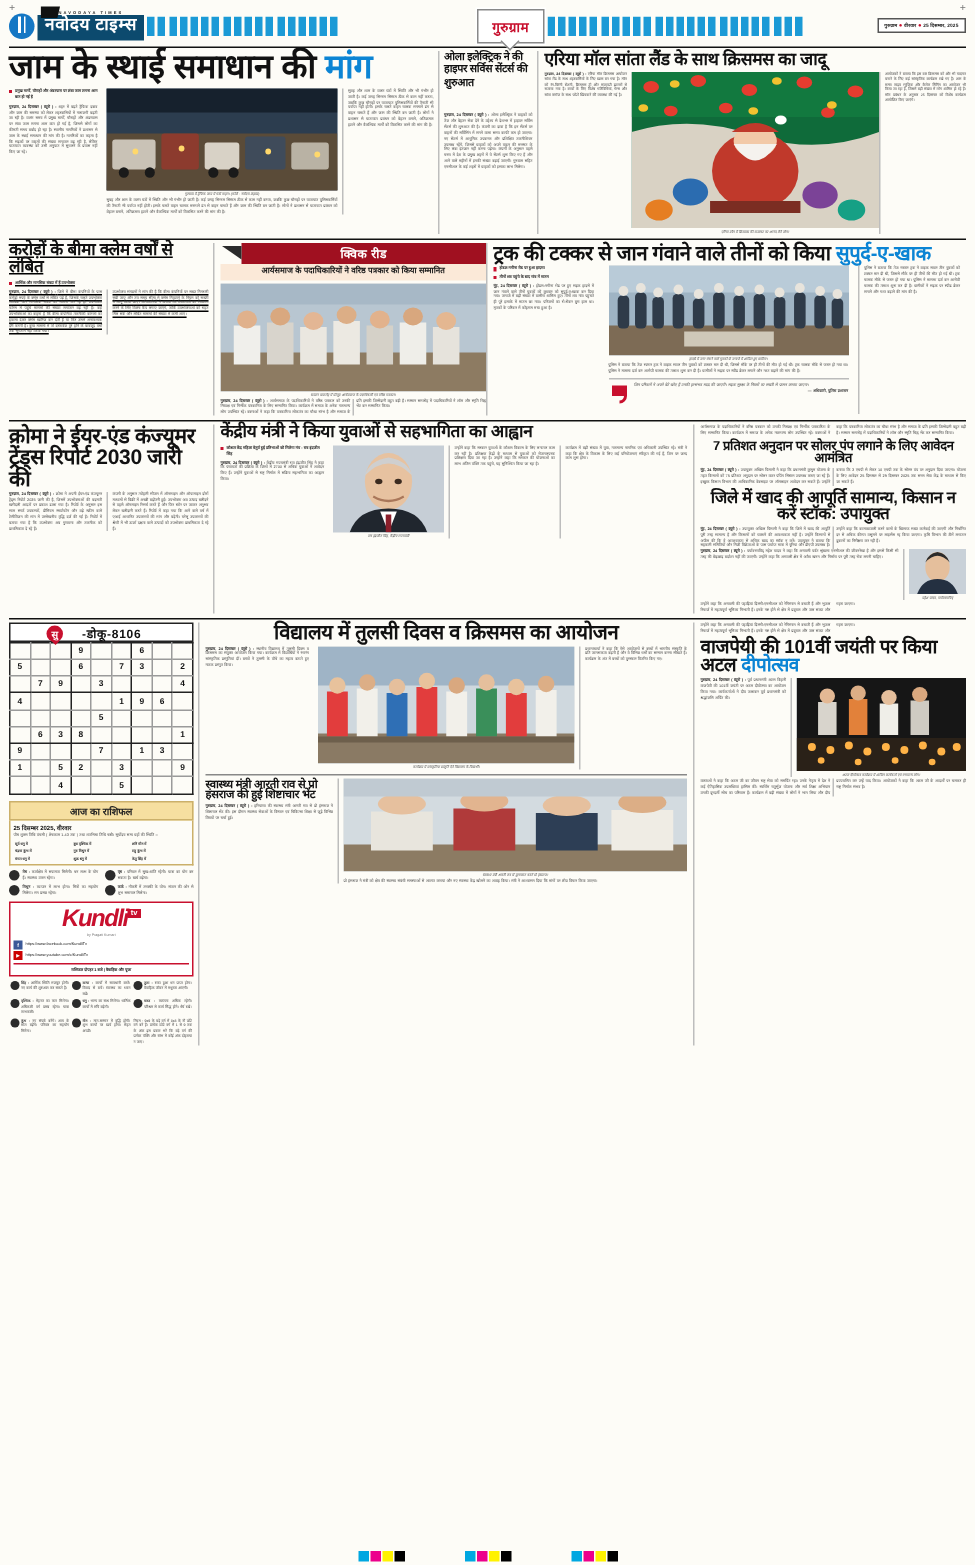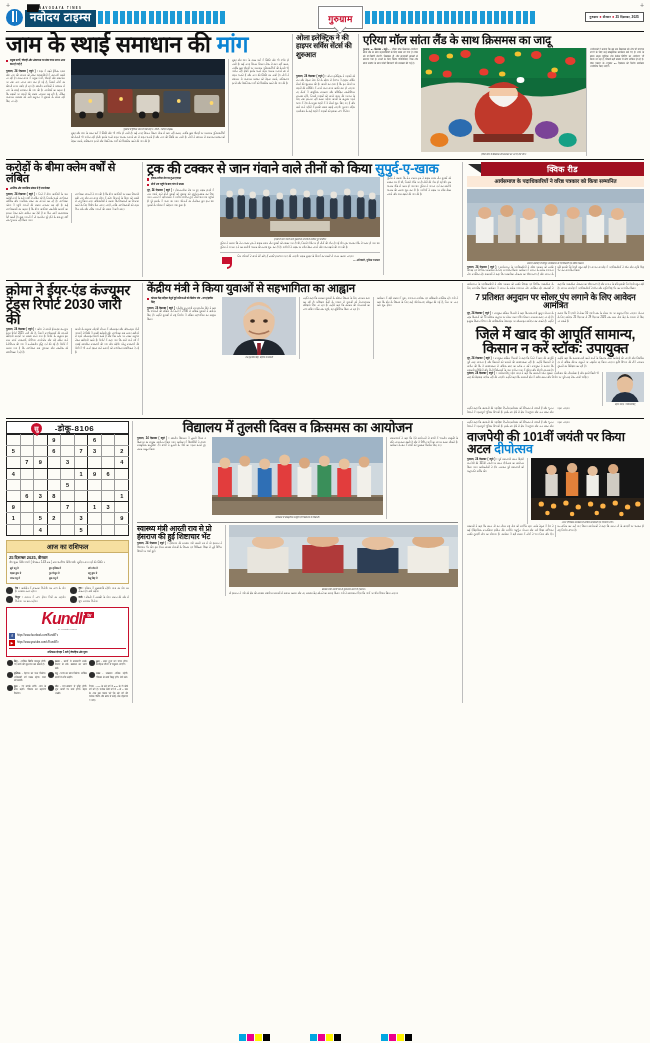--- a/index.html
+++ b/index.html
@@ -71,21 +71,21 @@
   }
   .mh-date {
     flex: none; border: 0.6px solid #555; background:#fff;
     font-size: 3.2px; font-weight: bold; color: #222;
     padding: 2px 4px; white-space: nowrap; letter-spacing:0.1px;
   }
   .mh-date b { color: #c8102e; font-size: 4px; line-height: 0; }
   .crop-mark { position:absolute; font-size:7px; color:#777; }
 
   
-  .cols { display: flex; }
+  .cols { display: flex; justify-content: space-between; }
   .col { }
   .sub-bullets { font-size: 2.6px; font-weight: bold; color: #1a1a1a; line-height: 1.5; }
   .sub-bullets li { list-style: none; position: relative; padding-left: 4px; margin-bottom: 1.5px; }
   .sub-bullets li::before {
     content: ""; position: absolute; left: 0; top: 1px;
     width: 2.4px; height: 2.4px; background: #c8102e;
   }
 
   .photo { background: #cfd4d8; position: relative; overflow: hidden; }
   .cap { font-size: 2.3px; color: #444; text-align: center; padding-top: 1px; font-style: italic; }
@@ -327,35 +327,73 @@
           <div class="body-text sm">आयोजकों ने बताया कि इस बार क्रिसमस को और भी यादगार बनाने के लिए कई सांस्कृतिक कार्यक्रम रखे गए हैं। शाम के समय लाइव म्यूजिक और कैरोल सिंगिंग का आयोजन भी किया जा रहा है, जिसमें बड़ी संख्या में लोग शामिल हो रहे हैं। मॉल प्रबंधन के अनुसार 25 दिसम्बर को विशेष कार्यक्रम आयोजित किए जाएंगे।</div>
         </div>
       </div>
     </div>
   </div>
 
   <div class="rule" style="margin-top:3px;"></div>
 
   <div class="cols" style="margin-top:2px;">
 
-    <div class="col" style="width:136px; padding-right:3px;">
+    <div class="col" style="width:136px; padding-right:3px;text-decoration:underline;">
       <div class="hl" style="font-size:11.3px; margin-bottom:2px;">करोड़ों के बीमा क्लेम वर्षों से लंबित</div>
       <ul class="sub-bullets" style="margin-bottom:2px;">
         <li>आर्थिक और मानसिक संकट में हैं उपभोक्ता</li>
       </ul>
       <div class="cols">
         <div style="width:65px; padding-right:3px;">
           <div class="body-text">
             <span class="dateline">गुरुग्राम, 24 दिसम्बर ( ब्यूरो ) :</span>
             <span>जिले में बीमा कंपनियों के पास करोड़ों रुपये के क्लेम वर्षों से लंबित पड़े हैं, जिसके चलते उपभोक्ता आर्थिक और मानसिक संकट का सामना कर रहे हैं। उपभोक्ता फोरम में पहुंचे मामलों की संख्या लगातार बढ़ रही है। कई उपभोक्ताओं का कहना है कि बीमा कंपनियां तकनीकी कारणों का हवाला देकर क्लेम खारिज कर देती हैं या फिर उसमें अनावश्यक देरी करती हैं। कुछ मामलों में तो दस्तावेज पूरे होने के बावजूद वर्षों तक भुगतान नहीं किया गया।</span>
           </div>
         </div>
         <div style="flex:1; padding-left:3px;" class="vrule">
           <div class="body-text">उपभोक्ता संगठनों ने मांग की है कि बीमा कंपनियों पर सख्त निगरानी रखी जाए और तय समय सीमा में क्लेम निपटाने के नियम को सख्ती से लागू किया जाए। अधिकारियों ने बताया कि शिकायतों का निपटारा करने के लिए विशेष कैंप लगाए जाएंगे, ताकि उपभोक्ताओं को राहत मिल सके और लंबित मामलों की संख्या में कमी आए।</div>
         </div>
+      </div>
+    </div>
+
+    <div class="col vrule" style="flex:1; padding-left:4px;">
+      <div class="qr-wrap">
+        <div class="qr-head">
+          <div class="qr-tri"></div>
+          <div class="qr-title">क्विक रीड</div>
+        </div>
+        <div class="qr-body">आर्यसमाज के पदाधिकारियों ने वरिष्ठ पत्रकार को किया सम्मानित</div>
+      </div>
+      <div class="photo" style="height:72px; margin-top:2px;">
+        <svg width="100%" height="72" viewBox="0 0 160 72" preserveAspectRatio="none">
+          <rect width="160" height="72" fill="#b8c6d1"></rect>
+          <rect y="46" width="160" height="26" fill="#8d7b62"></rect>
+          <g>
+            <rect x="8" y="28" width="16" height="26" fill="#f0efeb"></rect>
+              <circle cx="16" cy="24" r="6" fill="#e0b18c"></circle>
+            <rect x="28" y="26" width="16" height="28" fill="#d8d4cc"></rect>
+              <circle cx="36" cy="22" r="6" fill="#d9a87f"></circle>
+            <rect x="48" y="29" width="16" height="25" fill="#eae7e0"></rect>
+              <circle cx="56" cy="25" r="6" fill="#e3b694"></circle>
+            <rect x="68" y="25" width="16" height="29" fill="#ece9e2"></rect>
+              <circle cx="76" cy="21" r="6" fill="#dcae86"></circle>
+            <rect x="88" y="28" width="16" height="26" fill="#d5d1c8"></rect>
+              <circle cx="96" cy="24" r="6" fill="#e2b28c"></circle>
+            <rect x="108" y="26" width="16" height="28" fill="#efeee9"></rect>
+              <circle cx="116" cy="22" r="6" fill="#d8a77e"></circle>
+            <rect x="128" y="29" width="16" height="25" fill="#e6e3dc"></rect>
+              <circle cx="136" cy="25" r="6" fill="#e4b791"></circle>
+          </g>
+          <rect y="0" width="160" height="14" fill="#a7b8c6"></rect>
+        </svg>
+      </div>
+      <div class="cap">सम्मान समारोह में मौजूद आर्यसमाज के पदाधिकारी एवं वरिष्ठ पत्रकार।</div>
+      <div class="body-text" style="margin-top:1px; column-count:2; column-gap:4px; column-rule:0.6px solid #bdbdbd;">
+        <span class="dateline">गुरुग्राम, 24 दिसम्बर ( ब्यूरो ) :</span>
+        <span>आर्यसमाज के पदाधिकारियों ने वरिष्ठ पत्रकार को उनकी निष्पक्ष एवं निर्भीक पत्रकारिता के लिए सम्मानित किया। कार्यक्रम में समाज के अनेक गणमान्य लोग उपस्थित रहे। वक्ताओं ने कहा कि पत्रकारिता लोकतंत्र का चौथा स्तंभ है और समाज के प्रति इसकी जिम्मेदारी बहुत बड़ी है। सम्मान समारोह में पदाधिकारियों ने शॉल और स्मृति चिह्न भेंट कर सम्मानित किया।</span>
       </div>
     </div>
 
     <div class="col vrule" style="width:320px; padding:0 4px;">
       <div class="hl" style="font-size:13.4px; margin-bottom:2px;">
         <span>ट्रक की टक्कर से जान गंवाने वाले तीनों को किया </span><span class="blue">सुपुर्द-ए-खाक</span>
       </div>
       <div class="cols">
         <div style="width:70px; padding-right:3px;">
           <ul class="sub-bullets" style="margin-bottom:2px;">
@@ -416,58 +454,20 @@
               <div class="body-text" style="font-style:italic; text-align:left;">जिन परिवारों ने अपने बेटे खोए हैं उनकी हरसंभव मदद की जाएगी। सड़क सुरक्षा के नियमों का सख्ती से पालन कराया जाएगा।</div>
               <div class="body-text" style="text-align:right; font-weight:bold;">— अधिकारी, पुलिस प्रशासन</div>
             </div>
           </div>
         </div>
         <div style="width:68px; padding-left:3px;" class="vrule">
           <div class="body-text">पुलिस ने बताया कि तेज रफ्तार ट्रक ने बाइक सवार तीन युवकों को टक्कर मार दी थी, जिससे मौके पर ही तीनों की मौत हो गई थी। ट्रक चालक मौके से फरार हो गया था। पुलिस ने मामला दर्ज कर आरोपी चालक की तलाश शुरू कर दी है। ग्रामीणों ने सड़क पर स्पीड ब्रेकर लगाने और गश्त बढ़ाने की मांग की है।</div>
         </div>
       </div>
     </div>
-
-    <div class="col vrule" style="flex:1; padding-left:4px;">
-      <div class="qr-wrap">
-        <div class="qr-head">
-          <div class="qr-tri"></div>
-          <div class="qr-title">क्विक रीड</div>
-        </div>
-        <div class="qr-body">आर्यसमाज के पदाधिकारियों ने वरिष्ठ पत्रकार को किया सम्मानित</div>
-      </div>
-      <div class="photo" style="height:72px; margin-top:2px;">
-        <svg width="100%" height="72" viewBox="0 0 160 72" preserveAspectRatio="none">
-          <rect width="160" height="72" fill="#b8c6d1"></rect>
-          <rect y="46" width="160" height="26" fill="#8d7b62"></rect>
-          <g>
-            <rect x="8" y="28" width="16" height="26" fill="#f0efeb"></rect>
-              <circle cx="16" cy="24" r="6" fill="#e0b18c"></circle>
-            <rect x="28" y="26" width="16" height="28" fill="#d8d4cc"></rect>
-              <circle cx="36" cy="22" r="6" fill="#d9a87f"></circle>
-            <rect x="48" y="29" width="16" height="25" fill="#eae7e0"></rect>
-              <circle cx="56" cy="25" r="6" fill="#e3b694"></circle>
-            <rect x="68" y="25" width="16" height="29" fill="#ece9e2"></rect>
-              <circle cx="76" cy="21" r="6" fill="#dcae86"></circle>
-            <rect x="88" y="28" width="16" height="26" fill="#d5d1c8"></rect>
-              <circle cx="96" cy="24" r="6" fill="#e2b28c"></circle>
-            <rect x="108" y="26" width="16" height="28" fill="#efeee9"></rect>
-              <circle cx="116" cy="22" r="6" fill="#d8a77e"></circle>
-            <rect x="128" y="29" width="16" height="25" fill="#e6e3dc"></rect>
-              <circle cx="136" cy="25" r="6" fill="#e4b791"></circle>
-          </g>
-          <rect y="0" width="160" height="14" fill="#a7b8c6"></rect>
-        </svg>
-      </div>
-      <div class="cap">सम्मान समारोह में मौजूद आर्यसमाज के पदाधिकारी एवं वरिष्ठ पत्रकार।</div>
-      <div class="body-text" style="margin-top:1px; column-count:2; column-gap:4px; column-rule:0.6px solid #bdbdbd;">
-        <span class="dateline">गुरुग्राम, 24 दिसम्बर ( ब्यूरो ) :</span>
-        <span>आर्यसमाज के पदाधिकारियों ने वरिष्ठ पत्रकार को उनकी निष्पक्ष एवं निर्भीक पत्रकारिता के लिए सम्मानित किया। कार्यक्रम में समाज के अनेक गणमान्य लोग उपस्थित रहे। वक्ताओं ने कहा कि पत्रकारिता लोकतंत्र का चौथा स्तंभ है और समाज के प्रति इसकी जिम्मेदारी बहुत बड़ी है। सम्मान समारोह में पदाधिकारियों ने शॉल और स्मृति चिह्न भेंट कर सम्मानित किया।</span>
-      </div>
-    </div>
   </div>
 
   <div class="rule" style="margin-top:3px;"></div>
 
   <div class="cols" style="margin-top:2px;">
 
     <div class="col" style="width:136px; padding-right:3px;">
       <div class="hl" style="font-size:14px; margin-bottom:2px;">क्रोमा ने ईयर-एंड कंज्यूमर ट्रेंड्स रिपोर्ट 2030 जारी की</div>
       <div class="cols">
         <div style="width:65px; padding-right:3px;">
@@ -522,21 +522,21 @@
     <div class="col vrule" style="flex:1; padding-left:4px;">
 
       <div class="body-text" style="column-count:2; column-gap:4px; margin-bottom:2px;">आर्यसमाज के पदाधिकारियों ने वरिष्ठ पत्रकार को उनकी निष्पक्ष एवं निर्भीक पत्रकारिता के लिए सम्मानित किया। कार्यक्रम में समाज के अनेक गणमान्य लोग उपस्थित रहे। वक्ताओं ने कहा कि पत्रकारिता लोकतंत्र का चौथा स्तंभ है और समाज के प्रति इसकी जिम्मेदारी बहुत बड़ी है। सम्मान समारोह में पदाधिकारियों ने शॉल और स्मृति चिह्न भेंट कर सम्मानित किया।</div>
 
       <div class="hl" style="font-size:8.6px; text-align:center; margin:2px 0;">7 प्रतिशत अनुदान पर सोलर पंप लगाने के लिए आवेदन आमंत्रित</div>
       <div class="body-text" style="column-count:2; column-gap:4px; column-rule:0.6px solid #bdbdbd;">
         <span class="dateline">नूंह, 24 दिसम्बर ( ब्यूरो ) :</span>
         <span>उपायुक्त अखिल पिलानी ने कहा कि प्रधानमंत्री कुसुम योजना के तहत किसानों को 75 प्रतिशत अनुदान पर सोलर वाटर पंपिंग सिस्टम उपलब्ध कराए जा रहे हैं। इच्छुक किसान विभाग की आधिकारिक वेबसाइट पर ऑनलाइन आवेदन कर सकते हैं। उन्होंने बताया कि 3 एचपी से लेकर 10 एचपी तक के सोलर पंप पर अनुदान दिया जाएगा। योजना के लिए आवेदन 25 दिसम्बर से 29 दिसम्बर 2025 तक सरल सेवा केंद्र के माध्यम से किए जा सकते हैं।</span>
       </div>
 
-      <div class="hl" style="font-size:14px; text-align:center; margin:3px 0 2px 0;">जिले में खाद की आपूर्ति सामान्य, किसान न करें स्टॉक: उपायुक्त</div>
+      <div class="hl" style="font-size:11px; text-align:center; margin:3px 0 2px 0;">जिले में खाद की आपूर्ति सामान्य, किसान न करें स्टॉक: उपायुक्त</div>
       <div class="body-text" style="column-count:2; column-gap:4px; column-rule:0.6px solid #bdbdbd;">
         <span class="dateline">नूंह, 24 दिसम्बर ( ब्यूरो ) :</span>
         <span>उपायुक्त अखिल पिलानी ने कहा कि जिले में खाद की आपूर्ति पूरी तरह सामान्य है और किसानों को घबराने की आवश्यकता नहीं है। उन्होंने किसानों से अपील की कि वे आवश्यकता से अधिक खाद का स्टॉक न करें। उपायुक्त ने बताया कि सहकारी समितियों और निजी विक्रेताओं के पास पर्याप्त मात्रा में यूरिया और डीएपी उपलब्ध है। उन्होंने कहा कि कालाबाजारी करने वालों के खिलाफ सख्त कार्रवाई की जाएगी और निर्धारित दर से अधिक कीमत वसूलने पर लाइसेंस रद्द किया जाएगा। कृषि विभाग की टीमें लगातार दुकानों का निरीक्षण कर रही हैं।</span>
       </div>
 
       <div class="cols">
         <div style="flex:1; padding-right:3px;">
           <div class="body-text">
             <span class="dateline">गुरुग्राम, 24 दिसम्बर ( ब्यूरो ) :</span>
             <span>पर्यावरणविद् महेश यादव ने कहा कि अरावली पर्वत श्रृंखला एनसीआर की जीवनरेखा है और इससे किसी भी तरह की छेड़छाड़ बर्दाश्त नहीं की जाएगी। उन्होंने कहा कि अरावली क्षेत्र में अवैध खनन और निर्माण पर पूरी तरह रोक लगनी चाहिए।</span>

